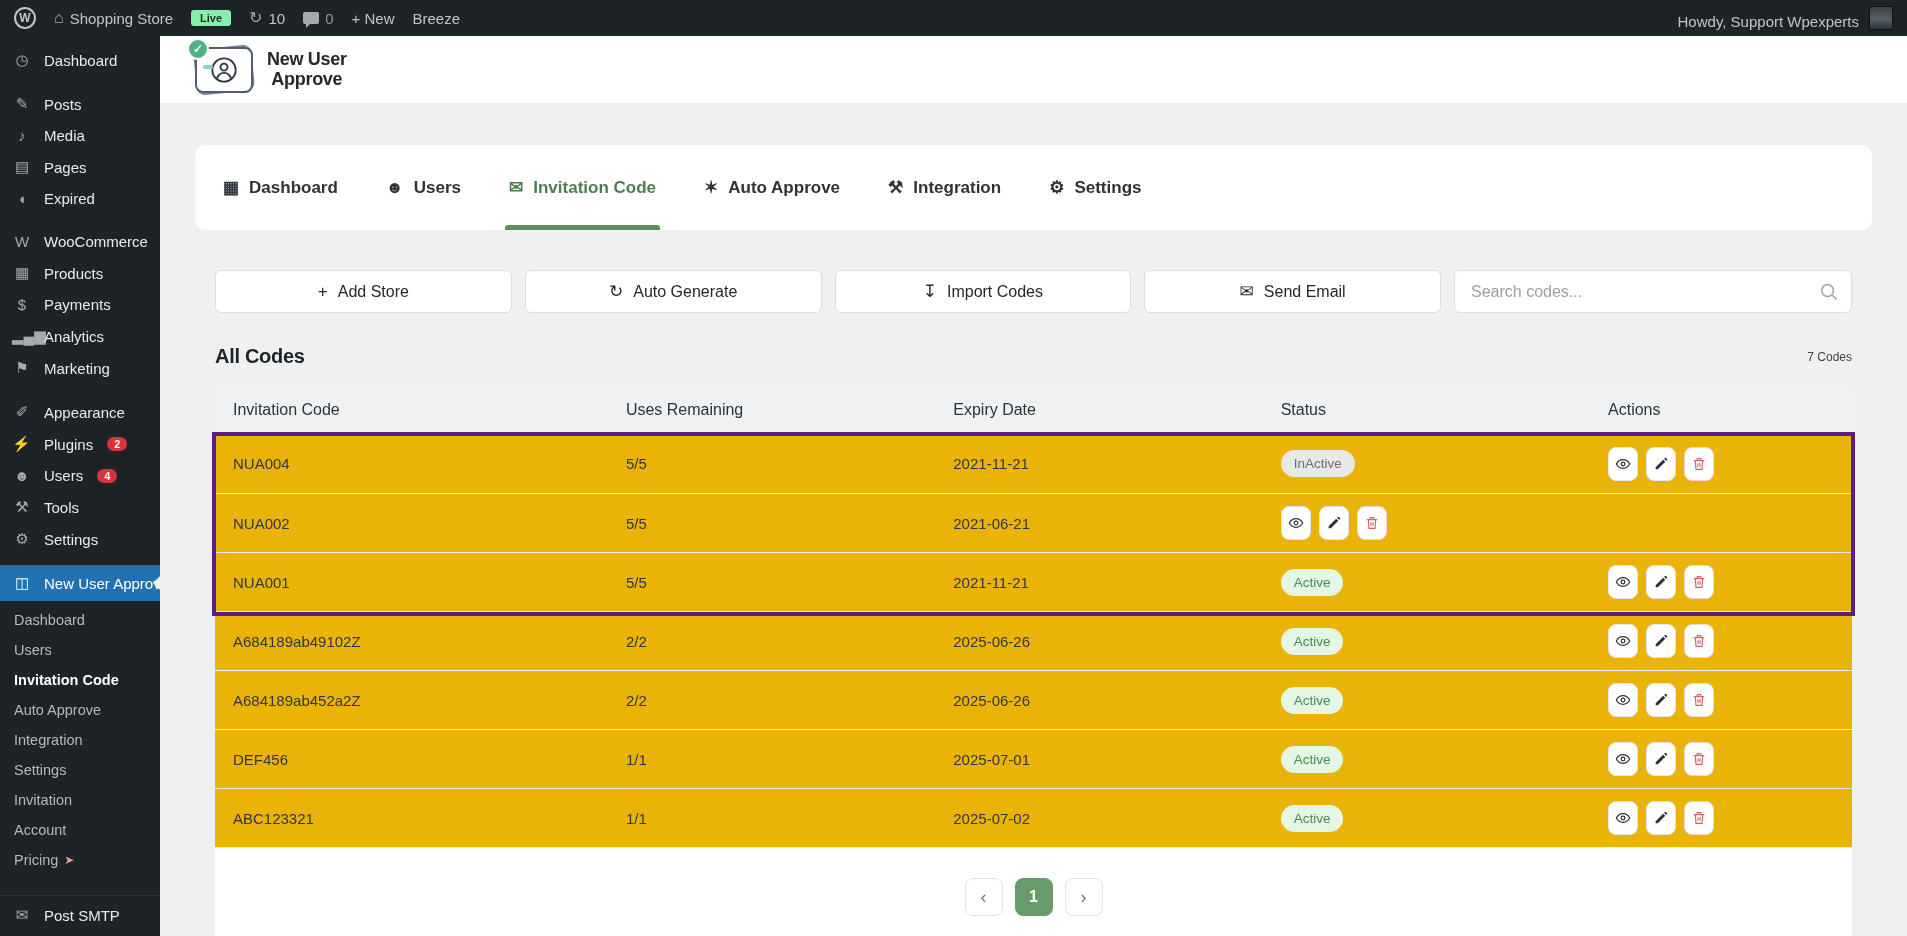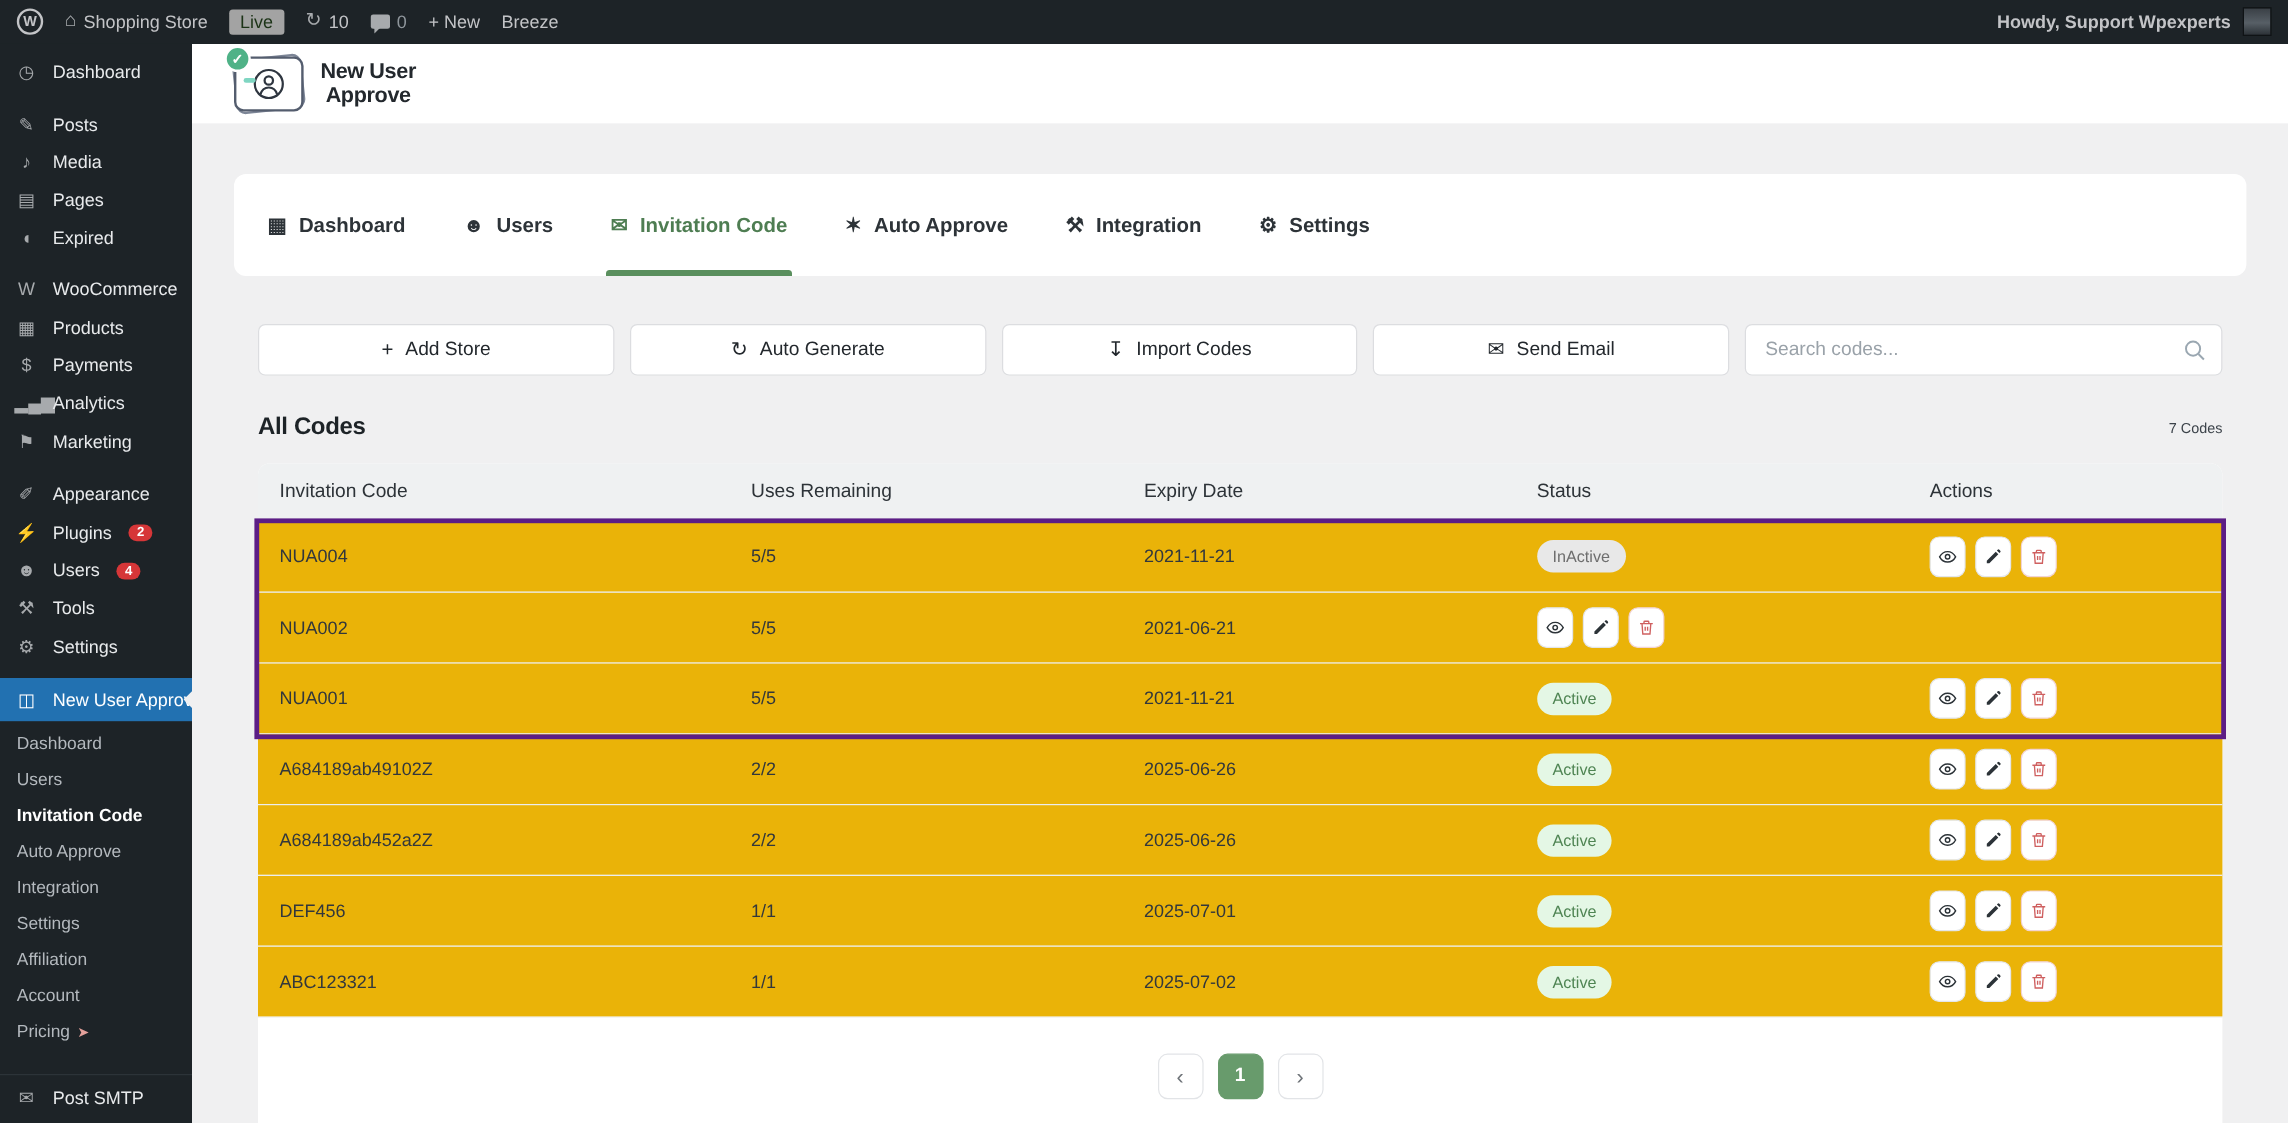--- a/index.html
+++ b/index.html
@@ -7,27 +7,27 @@
   body { font-family:"Liberation Sans", sans-serif; background:#f0f0f1; color:#3c434a; }
 
   
   .adminbar { position:fixed; top:0; left:0; right:0; height:36px; background:#1d2327;
     display:flex; align-items:center; padding:0 14px; z-index:50; color:#c3c4c7; font-size:15px; }
   .ab-left { display:flex; align-items:center; gap:18px; }
   .ab-item { display:flex; align-items:center; gap:6px; cursor:pointer; }
   .wp-logo { width:22px; height:22px; border-radius:50%; border:2px solid #c3c4c7; color:#c3c4c7;
     display:flex; align-items:center; justify-content:center; font-weight:bold; font-size:12px; }
   .ab-icon { font-size:16px; color:#a7aaad; line-height:1; }
-  .live-badge { background:#a3a3a3; color:#1c3317; font-weight:normal; font-size:15px;
+  .live-badge { background:#86efac; color:#1c3317; font-weight:bold; font-size:11px;
     padding:2px 9px; border-radius:3px; }
   .bubble { position:relative; width:16px; height:12px; background:#a7aaad; border-radius:2px; display:inline-block; }
   .bubble:after { content:""; position:absolute; left:3px; bottom:-4px; border:4px solid transparent;
     border-top-color:#a7aaad; border-left-color:#a7aaad; }
   .muted { color:#8f969c; }
-  .ab-right { margin-left:auto; display:flex; align-items:center; gap:10px;font-weight:bold; }
+  .ab-right { margin-left:auto; display:flex; align-items:flex-end; gap:10px; }
   .avatar { width:24px; height:24px; background:linear-gradient(#3a4046,#575f66 55%,#2c3237); border:1px solid #0f1315; }
 
   
   .frame { display:flex; padding-top:36px; height:936px; }
   .sidebar { width:160px; min-width:160px; background:#1d2327; color:#e2e4e7; padding-top:8px; overflow:hidden; }
   .main { flex:1; display:flex; flex-direction:column; }
 
   
   .menu-item { display:flex; align-items:center; gap:12px; padding:7px 12px; font-size:15px;
     color:#e8eaec; cursor:pointer; white-space:nowrap; }
@@ -271,21 +271,21 @@
           <span>Integration</span>
 
         </div>
 
         <div class="sub-item">
           <span>Settings</span>
 
         </div>
 
         <div class="sub-item">
-          <span>Affiliation</span>
+          <span>Invitation</span>
 
         </div>
 
         <div class="sub-item">
           <span>Account</span>
 
         </div>
 
         <div class="sub-item">
           <span>Pricing</span>

